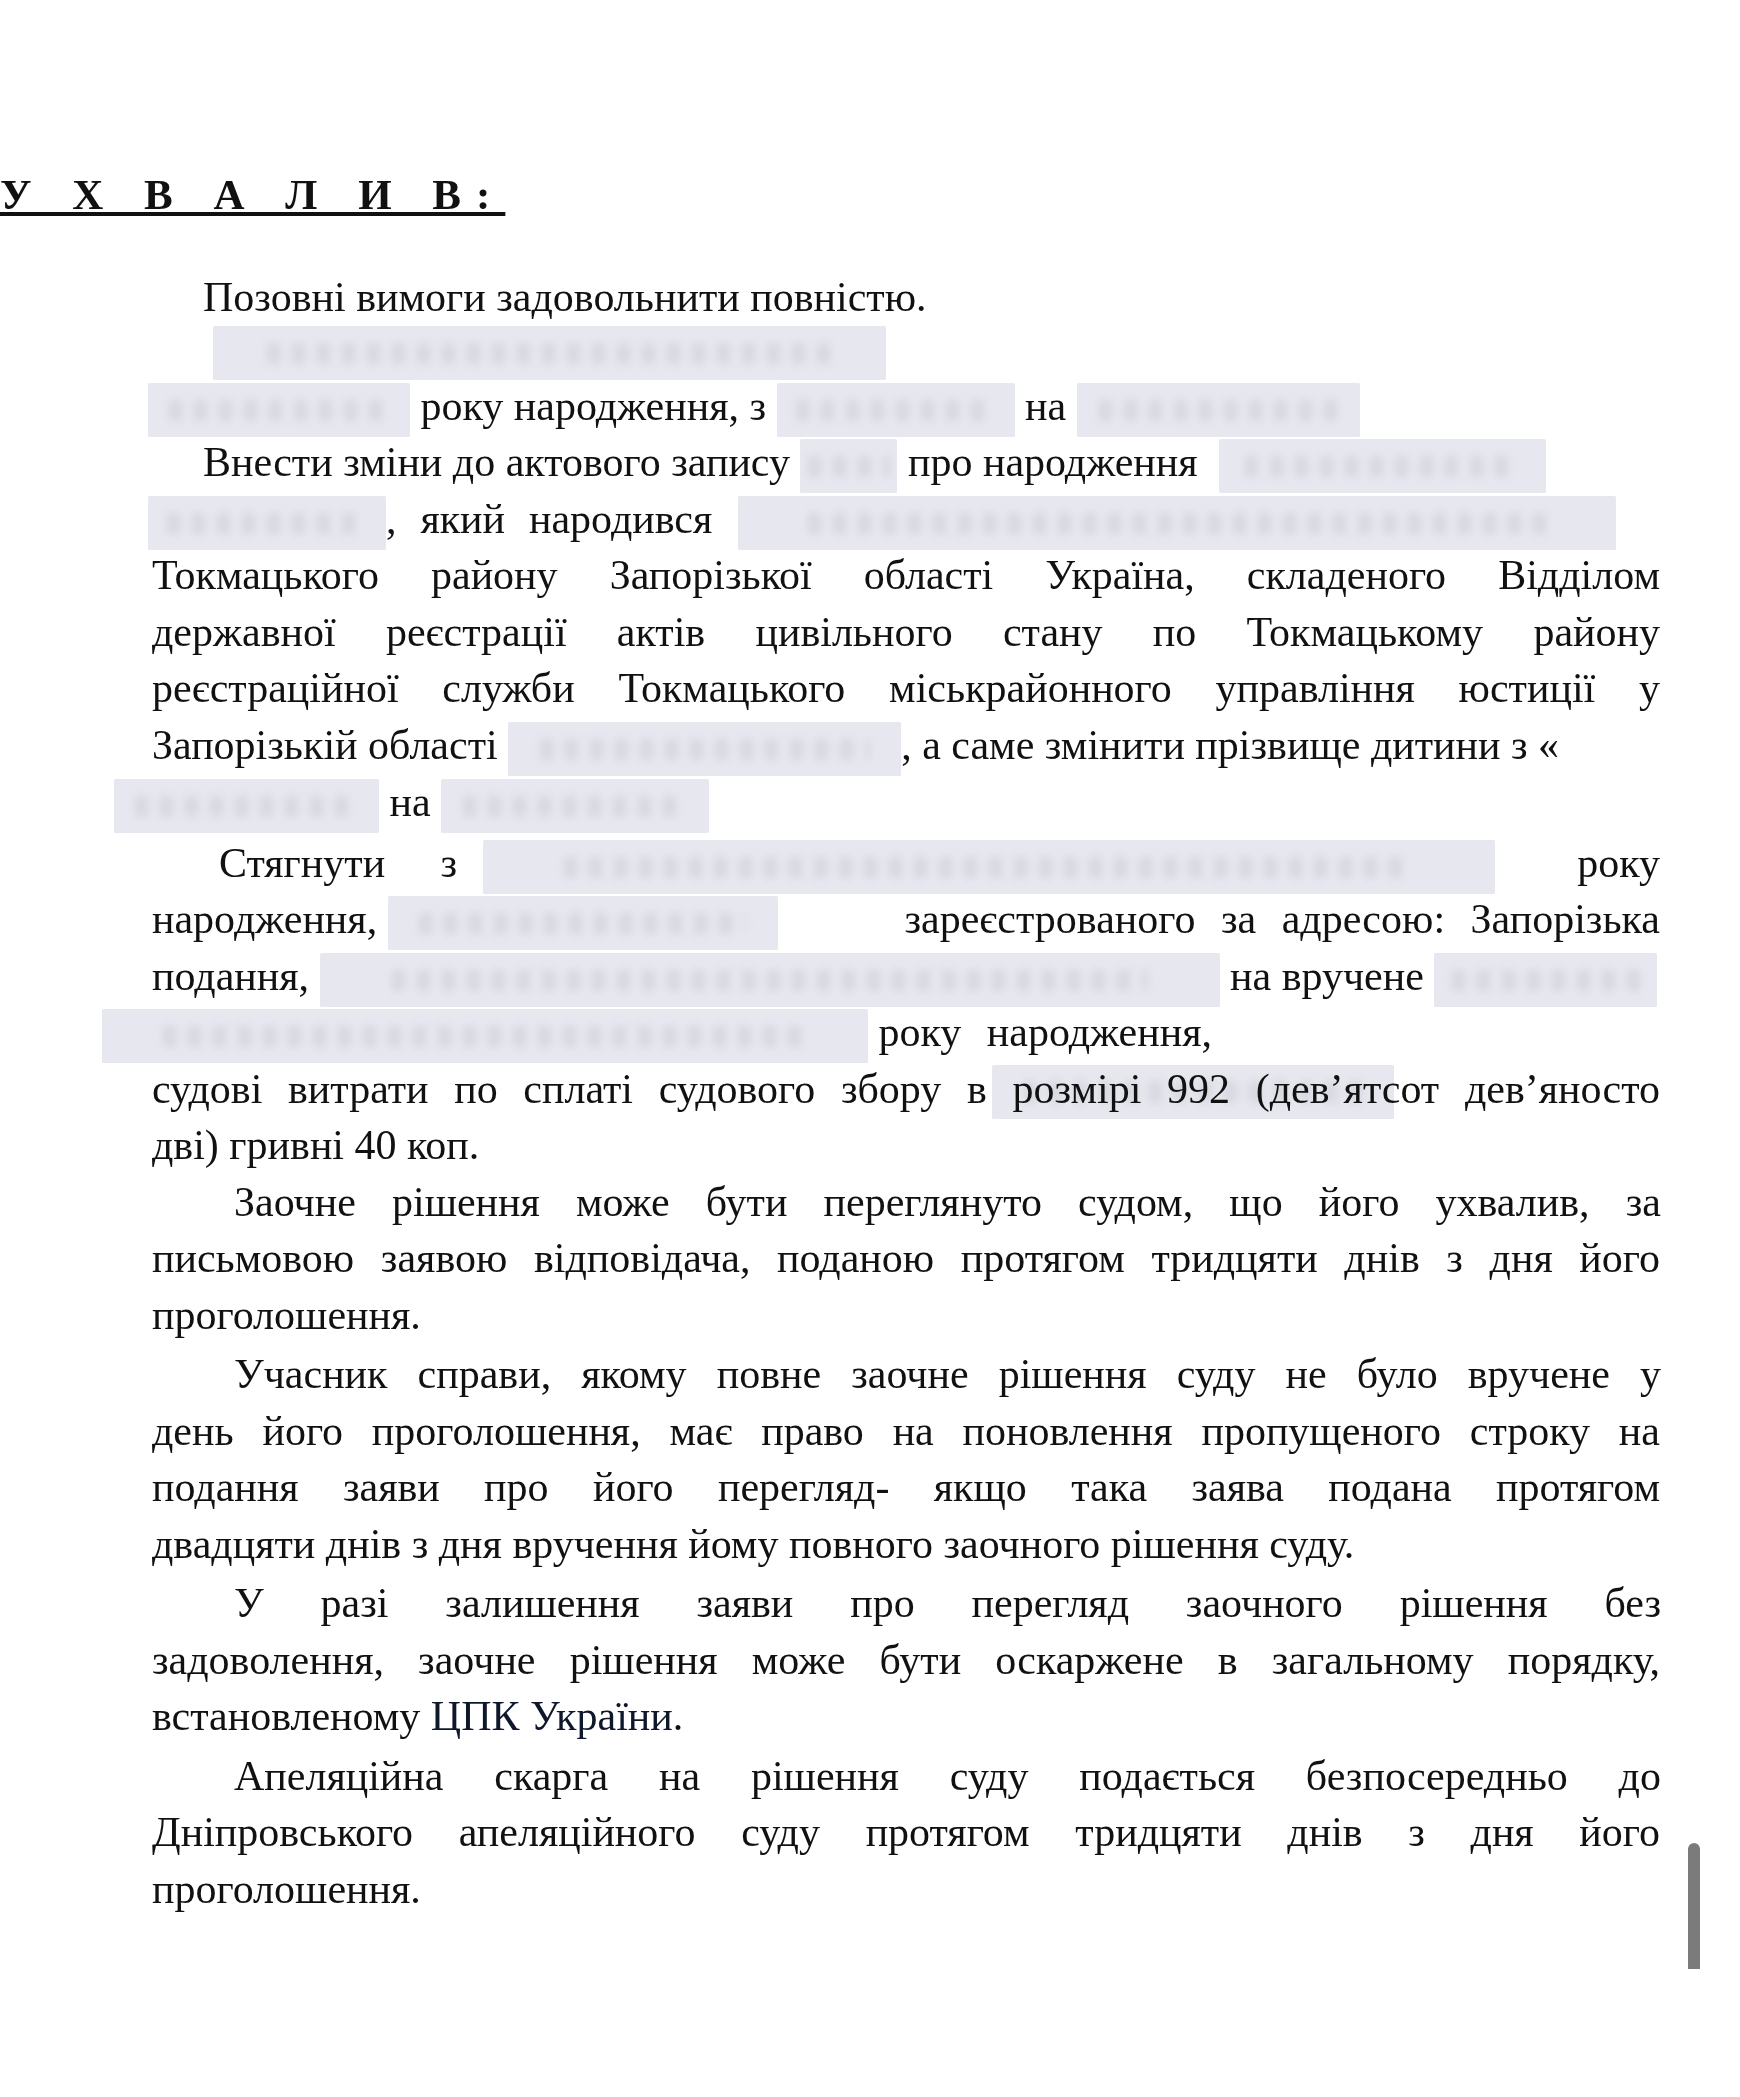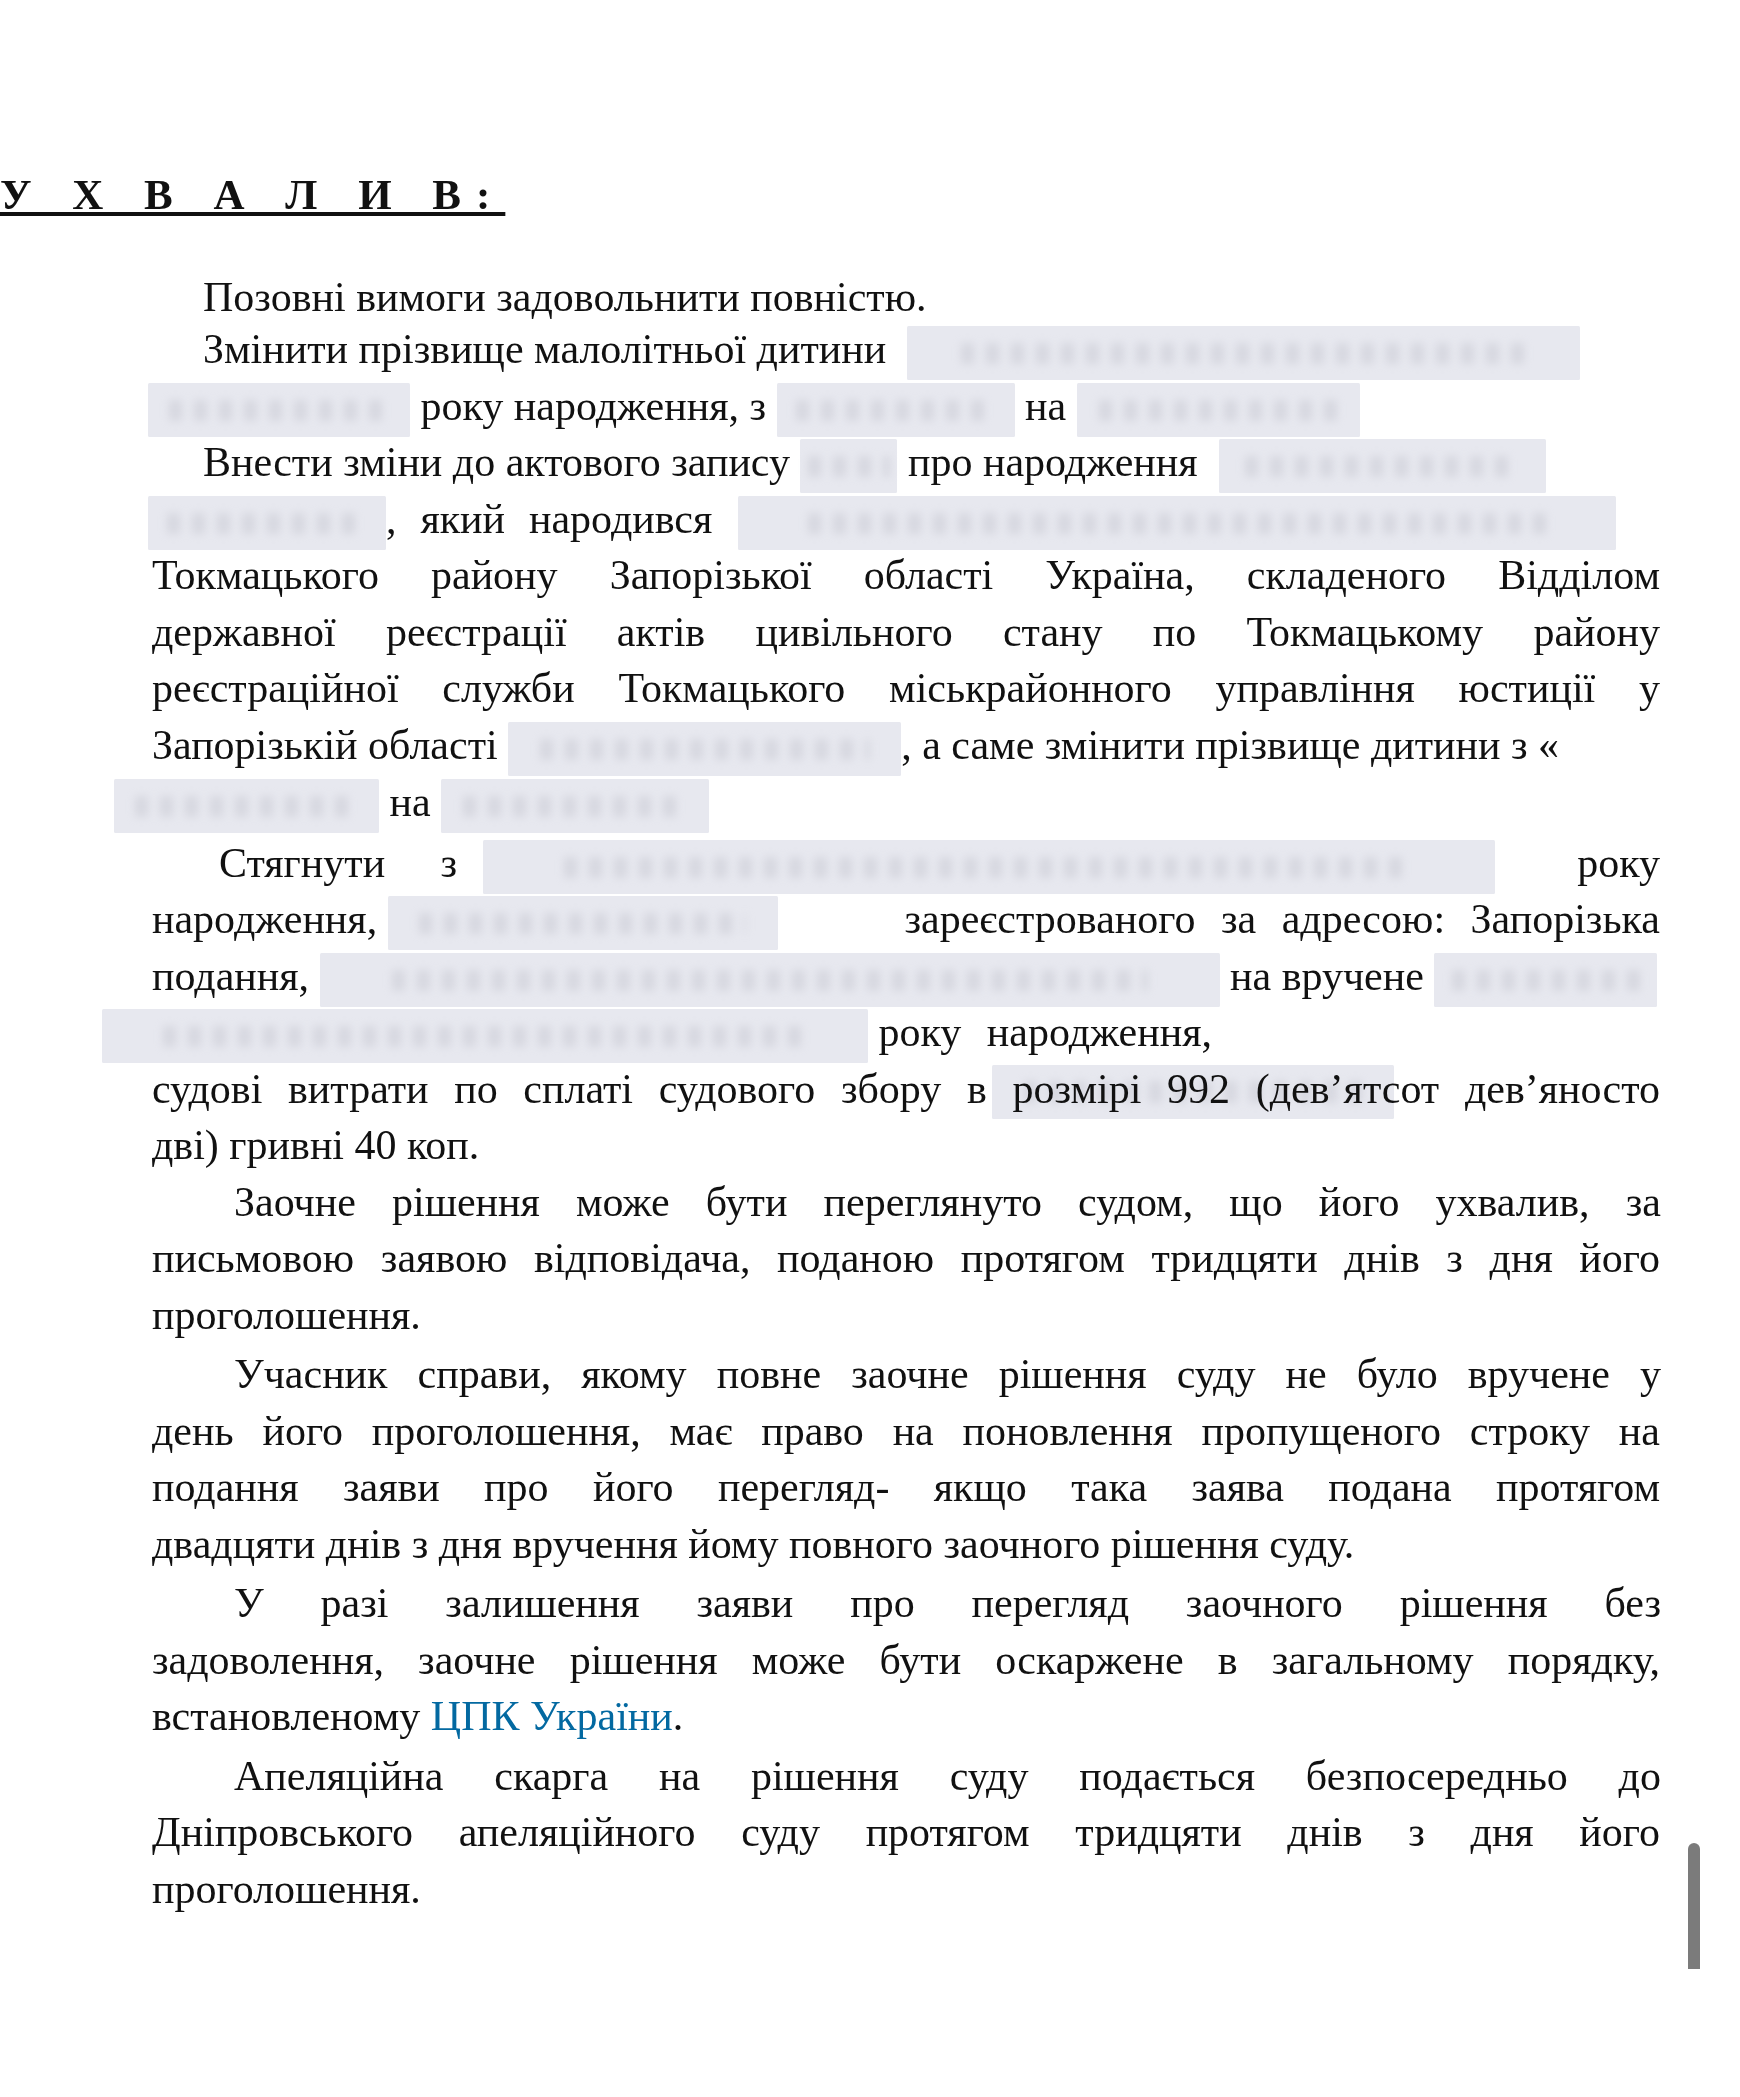--- a/index.html
+++ b/index.html
@@ -10,36 +10,35 @@
   .line { position:absolute; left:138px; width:1508px; font-size:42px; line-height:57px;
           white-space:nowrap;margin-left:14px; }
   .j { text-align:justify; text-align-last:justify; }
   .ind1 { padding-left:51px; width:1458px; }
   .ind2 { padding-left:82px; width:1427px; }
   .blur { display:inline-block; background:#e7e8ef; color:transparent; height:54px;
           vertical-align:middle; filter:blur(0.7px); border-radius:1.5px; position:relative; }
   .blur::after { content:""; position:absolute; left:8%; right:8%; top:30%; height:40%;
                  background:repeating-linear-gradient(90deg,#c9cad3 0 13.4px,transparent 13.4px 25px);
                  opacity:.55; filter:blur(4.5px); }
-  .link { color:#0369a1; }
+  .link { color:#0f172a; }
   .scrollbar { position:absolute; left:1688px; top:1843px; width:12px; height:126px;
                background:#7b7b7b; border-radius:6px 6px 0 0; }
 </style>
 </head>
 <body>
 
 <div>
   <div class="heading">У Х В А Л И В:</div>
 
   <div class="line ind1" style="top:269px">
     <span>Позовні вимоги задовольнити повністю.</span>
   </div>
 
   <div class="line ind1" style="top:321px">
-    <span>Змінити прізвище малолітньої дитини</span>
     <span class="blur" style="width:673px;margin-left:10.4px"></span>
   </div>
   <div class="line" style="top:378px;left:134px">
     <span class="blur" style="width:262px"></span>
     <span>року народження, з</span>
     <span class="blur" style="width:238px"></span>
     <span>на</span>
     <span class="blur" style="width:283px"></span>
   </div>
 

